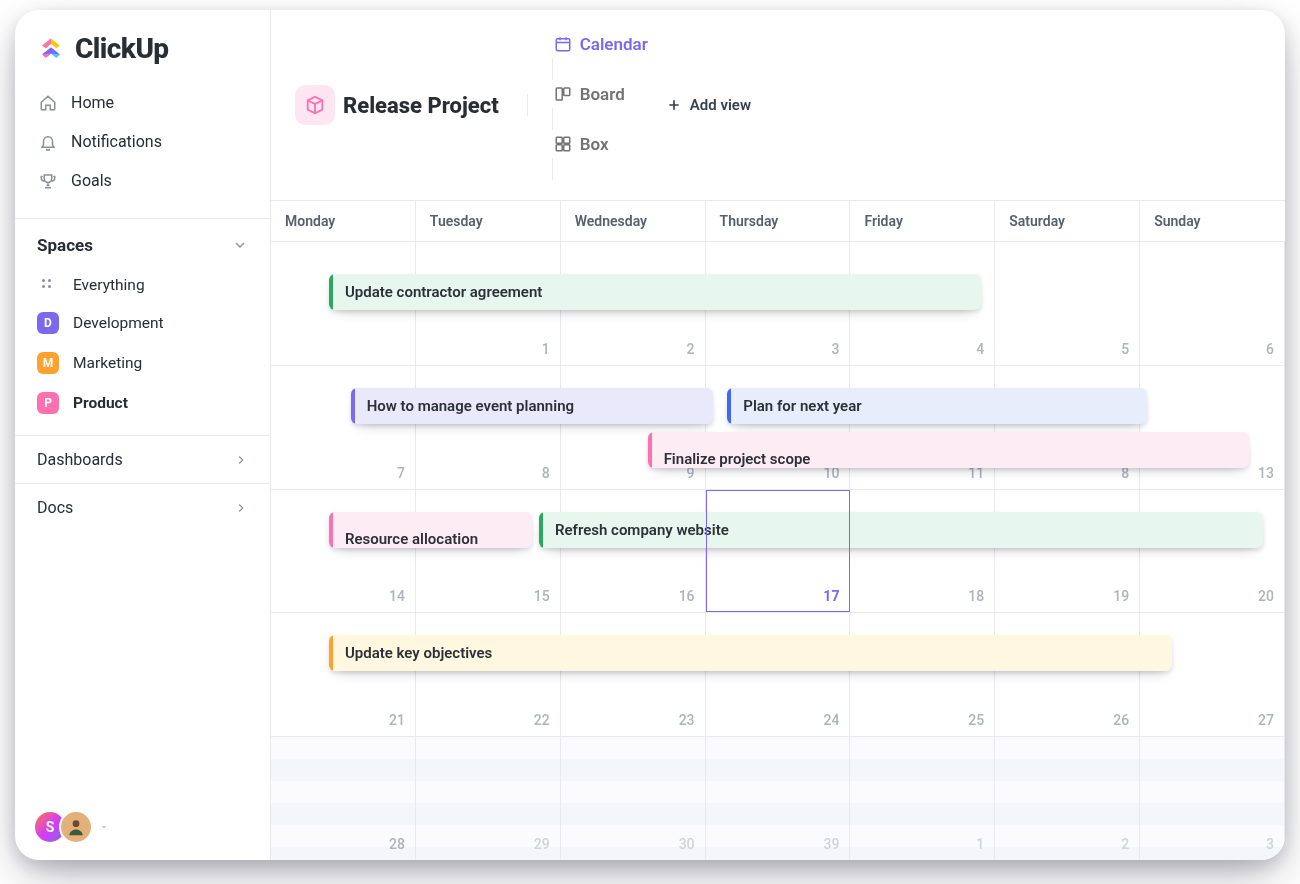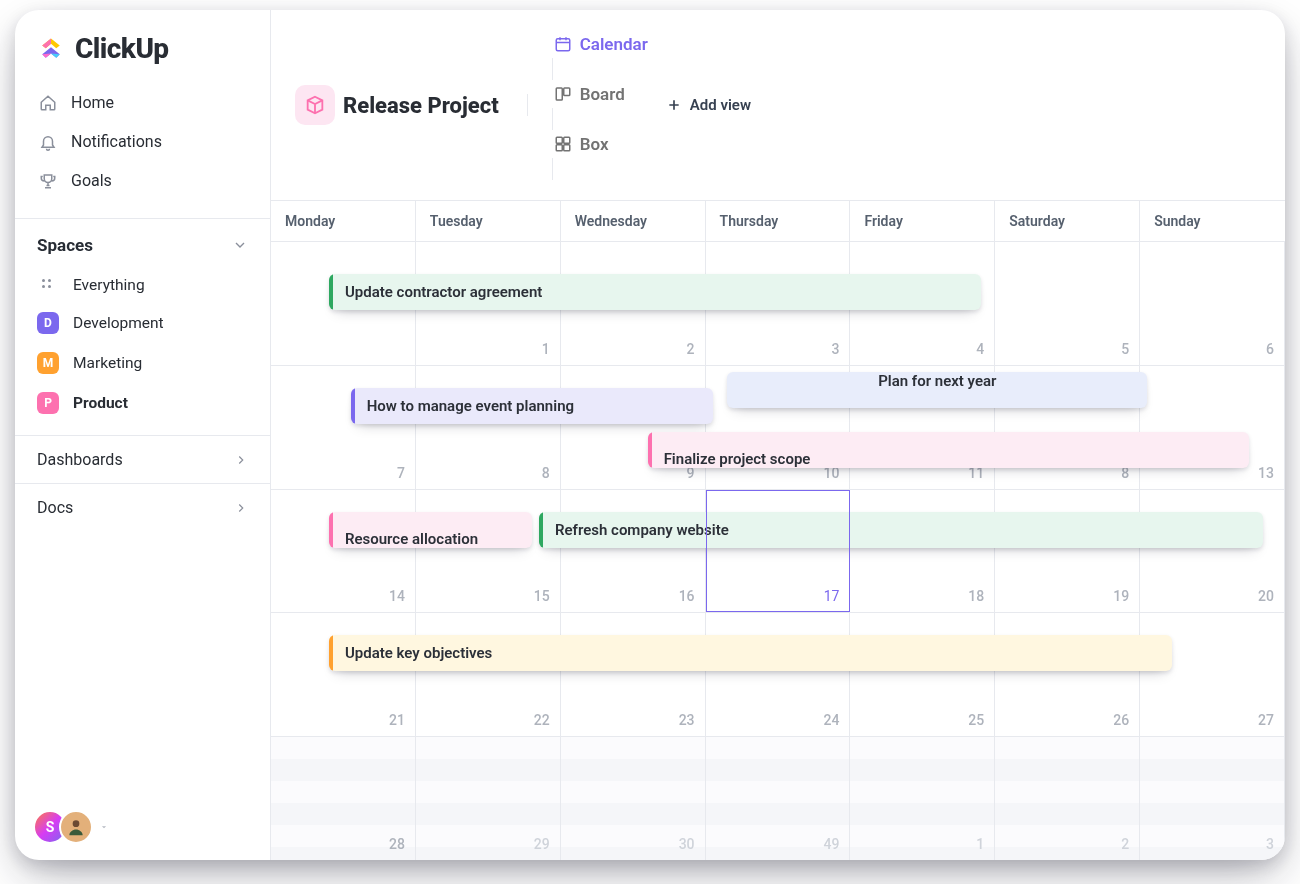--- a/index.html
+++ b/index.html
@@ -66,21 +66,21 @@
   .dayhead { display:grid; grid-template-columns:repeat(7,1fr); }
   .dayhead > div { padding:12px 14px; font-size:14px; font-weight:600; color:var(--mid); border-right:1px solid var(--line); }
   .dayhead > div:last-child { border-right:none; }
   .weeks { flex:1; display:flex; flex-direction:column; position:relative; }
   .week { position:relative; flex:1; border-top:1px solid var(--line); display:grid; grid-template-columns:repeat(7,1fr); }
   .week.dim .cell { background:repeating-linear-gradient(180deg, #fbfbfd, #fbfbfd 22px, #f5f6f9 22px, #f5f6f9 44px); }
   .cell { border-right:1px solid var(--line); position:relative; }
   .cell:last-child { border-right:none; }
   .daynum { position:absolute; right:10px; bottom:8px; font-size:14px; color:#aeb3bc; font-weight:500; }
   .cell.today { outline:1.5px solid var(--purple); outline-offset:-1px; z-index:1; }
-  .cell.today .daynum { color:var(--purple); font-weight:400;text-align:center; }
+  .cell.today .daynum { color:var(--purple); font-weight:700;text-align:center; }
   .cell.dim .daynum { color:#cfd3da; }
 
   .events { position:absolute; inset:0; pointer-events:none; }
   .evt { position:absolute; height:36px; border-radius:6px; box-shadow:0 8px 14px -8px rgba(20,20,40,.25), 0 2px 4px rgba(20,20,40,.12); pointer-events:auto; display:flex; align-items:center; font-weight:600; font-size:15px; color:#2c3038; overflow:hidden; cursor:pointer; }
   .evt .bar { width:4px; align-self:stretch; border-radius:6px 0 0 6px; }
   .evt .lbl { padding:0 12px; white-space:nowrap; }
   .e-green  { background:#e7f6ee; } .e-green  .bar { background:var(--green); }
   .e-lav    { background:#eae9fb; } .e-lav    .bar { background:var(--purple); }
   .e-blue   { background:#e8edfb; } .e-blue   .bar { background:var(--blue); }
   .e-pinkl  { background:#fdecf4;align-items:flex-end; } .e-pinkl  .bar { background:var(--pink); }
@@ -294,21 +294,21 @@
               <div class="daynum">8</div>
             </div>
             <div class="cell">
               <div class="daynum">13</div>
             </div>
             <div class="events">
               <div class="evt e-lav" style="left: 7.85714%; width: 35.7143%; top: 22px;">
                 <span class="bar"></span>
                 <span class="lbl">How to manage event planning</span>
               </div>
-              <div class="evt e-blue" style="left: 45%; width: 41.4286%; top: 6px; flex-direction: column;">
+              <div class="evt e-blue" style="left: 45%; width: 41.4286%; top: 22px;">
                 <span class="bar"></span>
                 <span class="lbl">Plan for next year</span>
               </div>
               <div class="evt e-pinkl" style="left: 37.1429%; width: 59.2857%; top: 66px;">
                 <span class="bar"></span>
                 <span class="lbl">Finalize project scope</span>
               </div>
             </div>
           </div>
           <div class="week">
@@ -377,21 +377,21 @@
             <div class="cell">
               <div class="daynum">28</div>
             </div>
             <div class="cell dim">
               <div class="daynum">29</div>
             </div>
             <div class="cell dim">
               <div class="daynum">30</div>
             </div>
             <div class="cell dim">
-              <div class="daynum">49</div>
+              <div class="daynum">39</div>
             </div>
             <div class="cell dim">
               <div class="daynum">1</div>
             </div>
             <div class="cell dim">
               <div class="daynum">2</div>
             </div>
             <div class="cell dim">
               <div class="daynum">3</div>
             </div>

